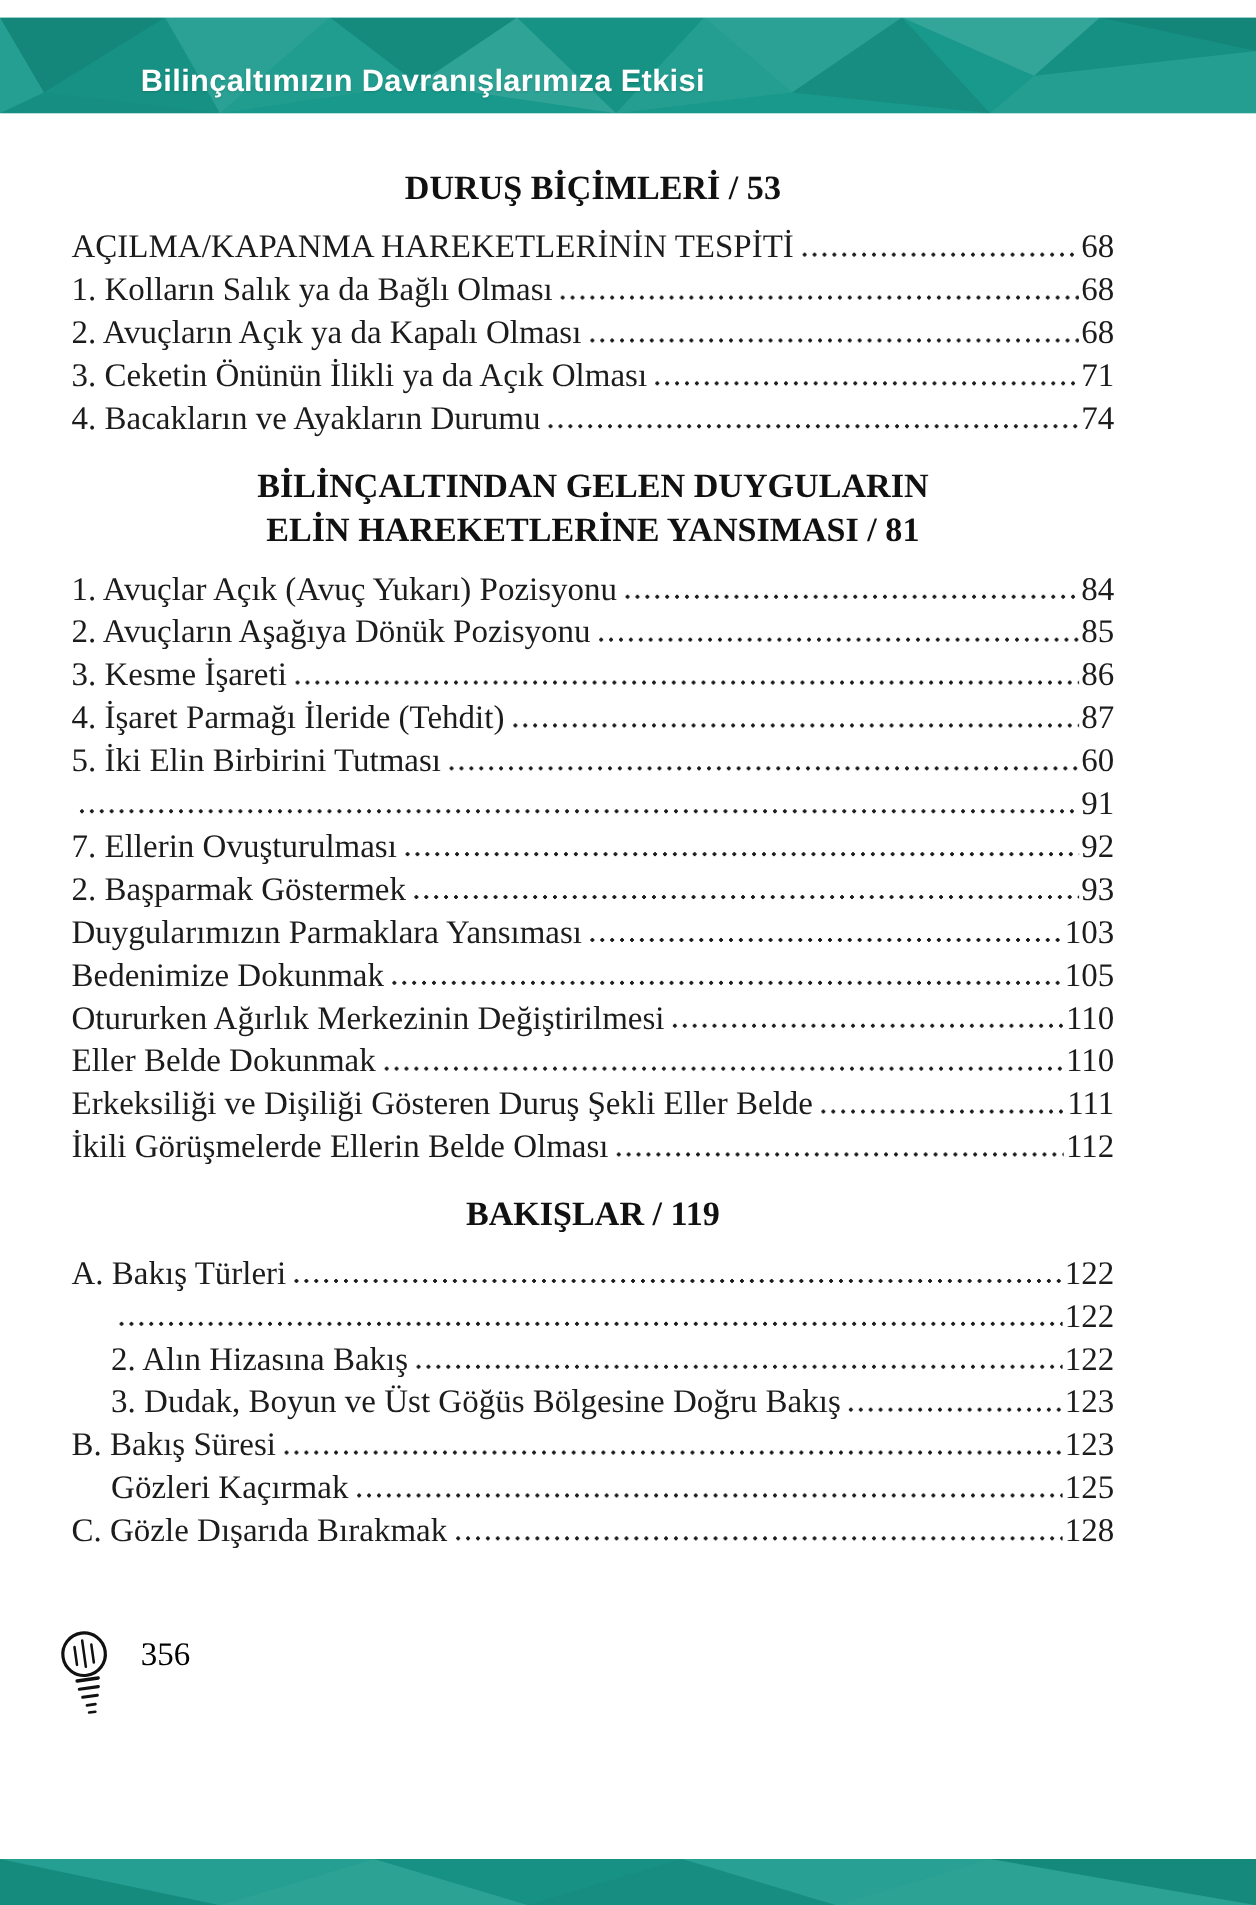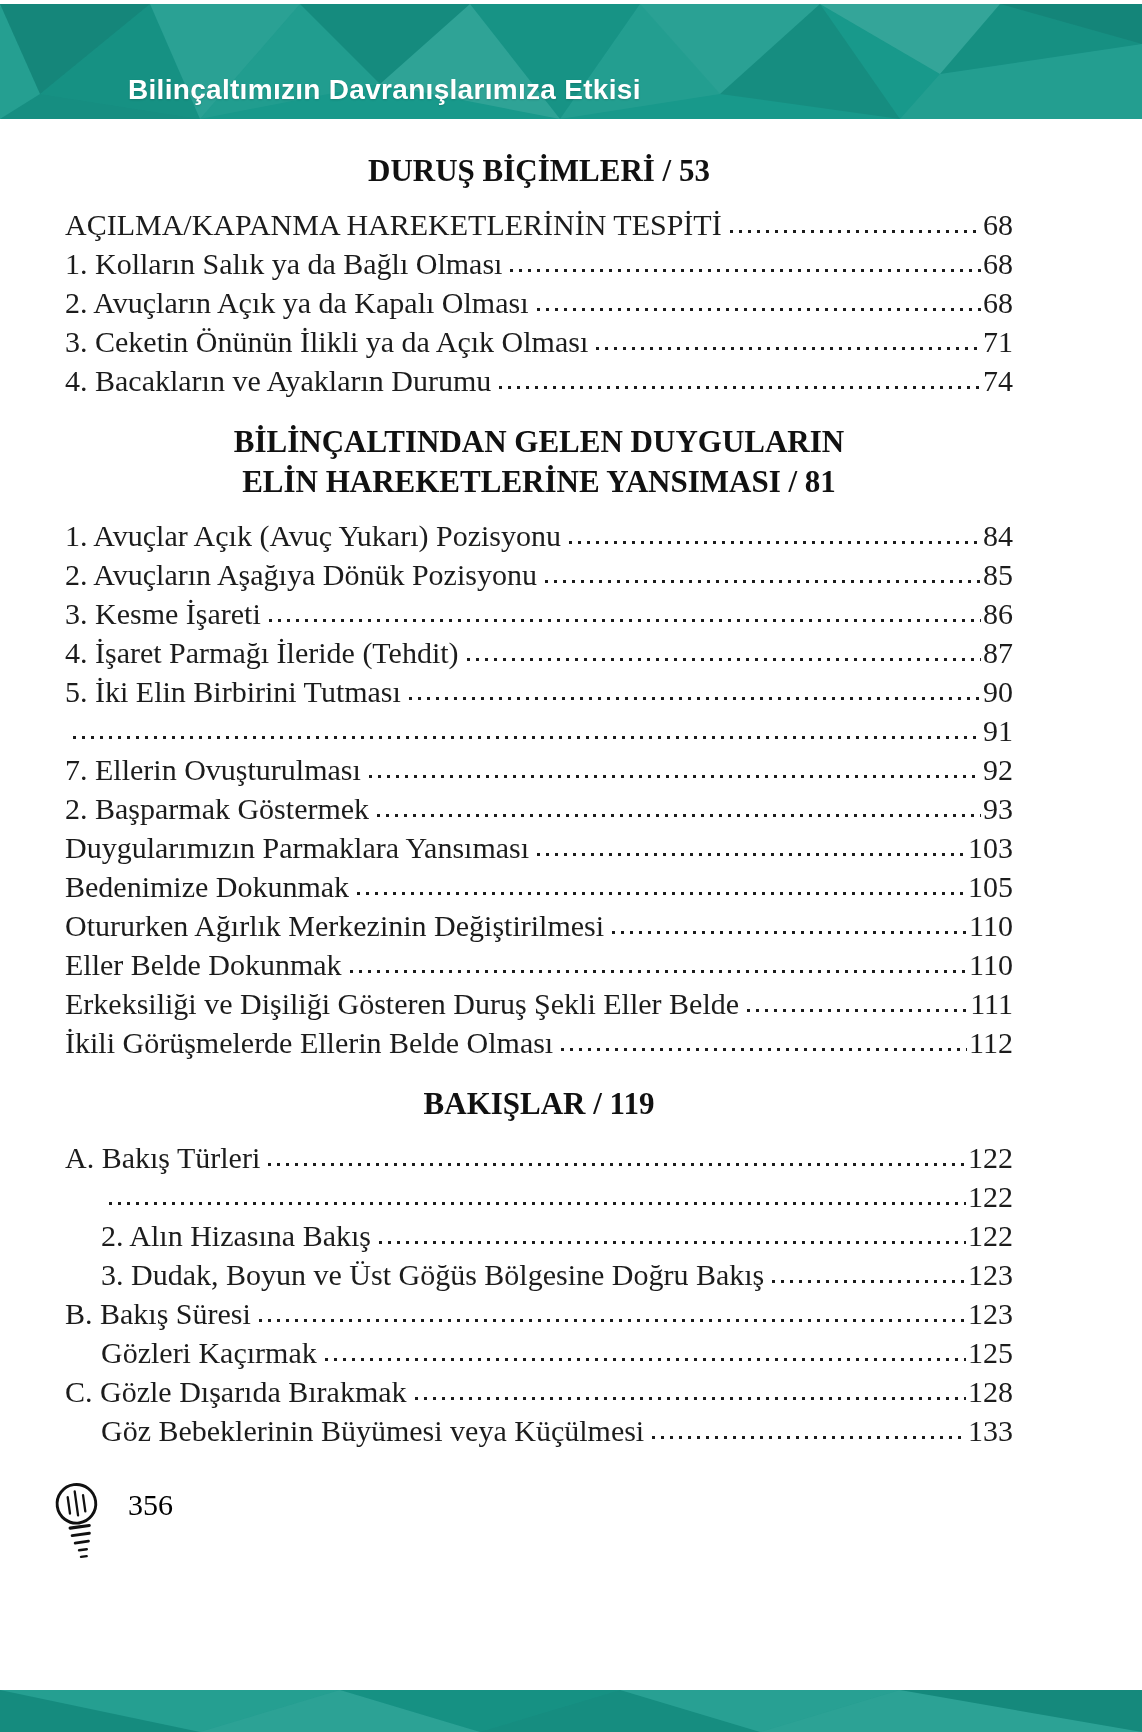--- a/index.html
+++ b/index.html
@@ -9,21 +9,21 @@
     height: 1732px;
     margin: 0 auto;
     background: #ffffff;
     overflow: hidden;
     font-family: "Liberation Serif", "DejaVu Serif", serif;
     color: #1c1c1c;
   }
 
   
   .band { position:absolute; left:0; width:1142px; background: var(--band, #18998b); }
-  .band-top { top:4px; height:115px; }
+  .band-top { top:16px; height:87px; }
   .band-bottom { bottom:0; height:42px; }
   .band svg.poly { position:absolute; inset:0; width:100%; height:100%; display:block; }
   .band-title {
     position:absolute; left:128px; bottom:13px;
     font-family: "Liberation Sans", "DejaVu Sans", sans-serif;
     font-weight: 700; font-size: 28px; color:#ffffff; letter-spacing: .3px;
     text-shadow: 0 1px 2px rgba(0,0,0,.15);
   }
 
   
@@ -131,21 +131,21 @@
         <span class="pg">86</span>
       </div>
       <div class="toc-entry indent-0">
         <span class="lab">4. İşaret Parmağı İleride (Tehdit)</span>
         <span class="dots"></span>
         <span class="pg">87</span>
       </div>
       <div class="toc-entry indent-0">
         <span class="lab">5. İki Elin Birbirini Tutması</span>
         <span class="dots"></span>
-        <span class="pg">90</span>
+        <span class="pg">60</span>
       </div>
       <div class="toc-entry indent-0">
         <span class="dots"></span>
         <span class="pg">91</span>
       </div>
       <div class="toc-entry indent-0">
         <span class="lab">7. Ellerin Ovuşturulması</span>
         <span class="dots"></span>
         <span class="pg">92</span>
       </div>
@@ -211,25 +211,20 @@
       </div>
       <div class="toc-entry indent-1">
         <span class="lab">Gözleri Kaçırmak</span>
         <span class="dots"></span>
         <span class="pg">125</span>
       </div>
       <div class="toc-entry indent-0">
         <span class="lab">C. Gözle Dışarıda Bırakmak</span>
         <span class="dots"></span>
         <span class="pg">128</span>
-      </div>
-      <div class="toc-entry indent-1">
-        <span class="lab">Göz Bebeklerinin Büyümesi veya Küçülmesi</span>
-        <span class="dots"></span>
-        <span class="pg">133</span>
       </div>
     </main>
 
   <footer class="page-footer">
     <span class="logo">
       <svg viewBox="0 0 60 92" aria-hidden="true">
         <g transform="rotate(-8 30 46)" stroke="#111" fill="none" stroke-width="3" stroke-linecap="round">
           <circle cx="30" cy="27" r="20"></circle>
           <path d="M22 19 v17 M30 14 v25 M38 19 v17" stroke-width="2.4"></path>
           <path d="M20 51 h20" stroke-width="3.2"></path>

